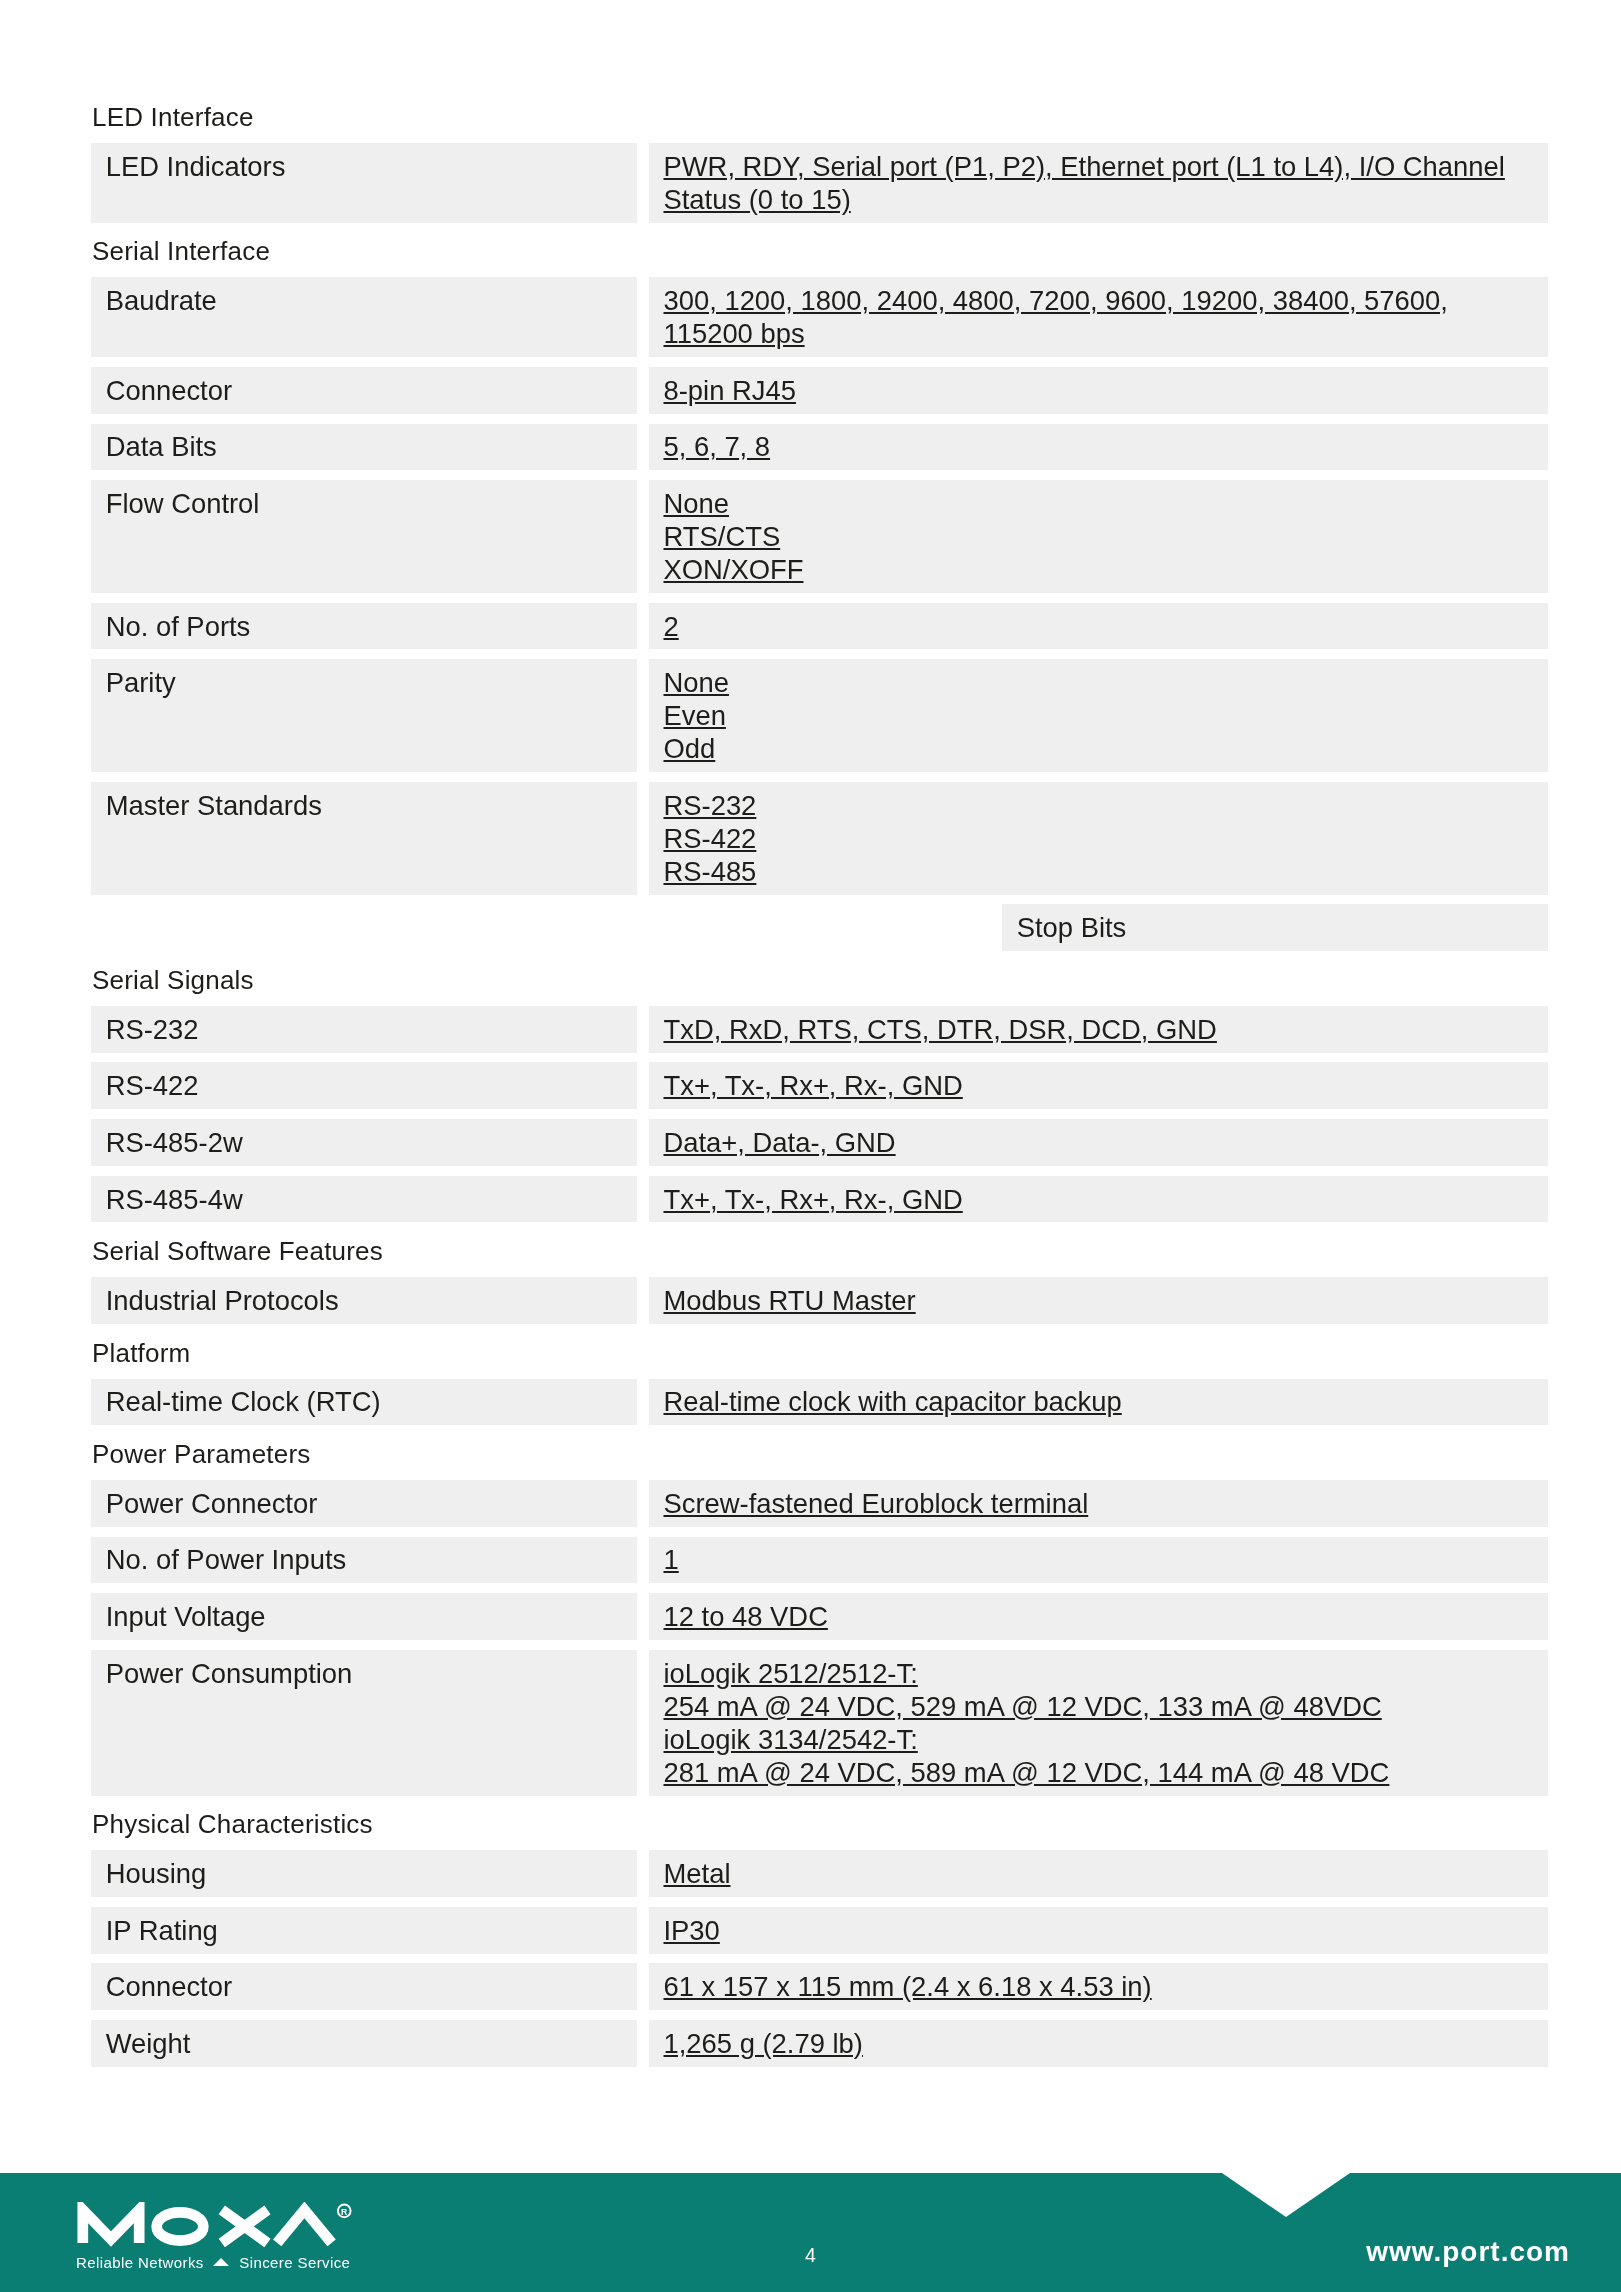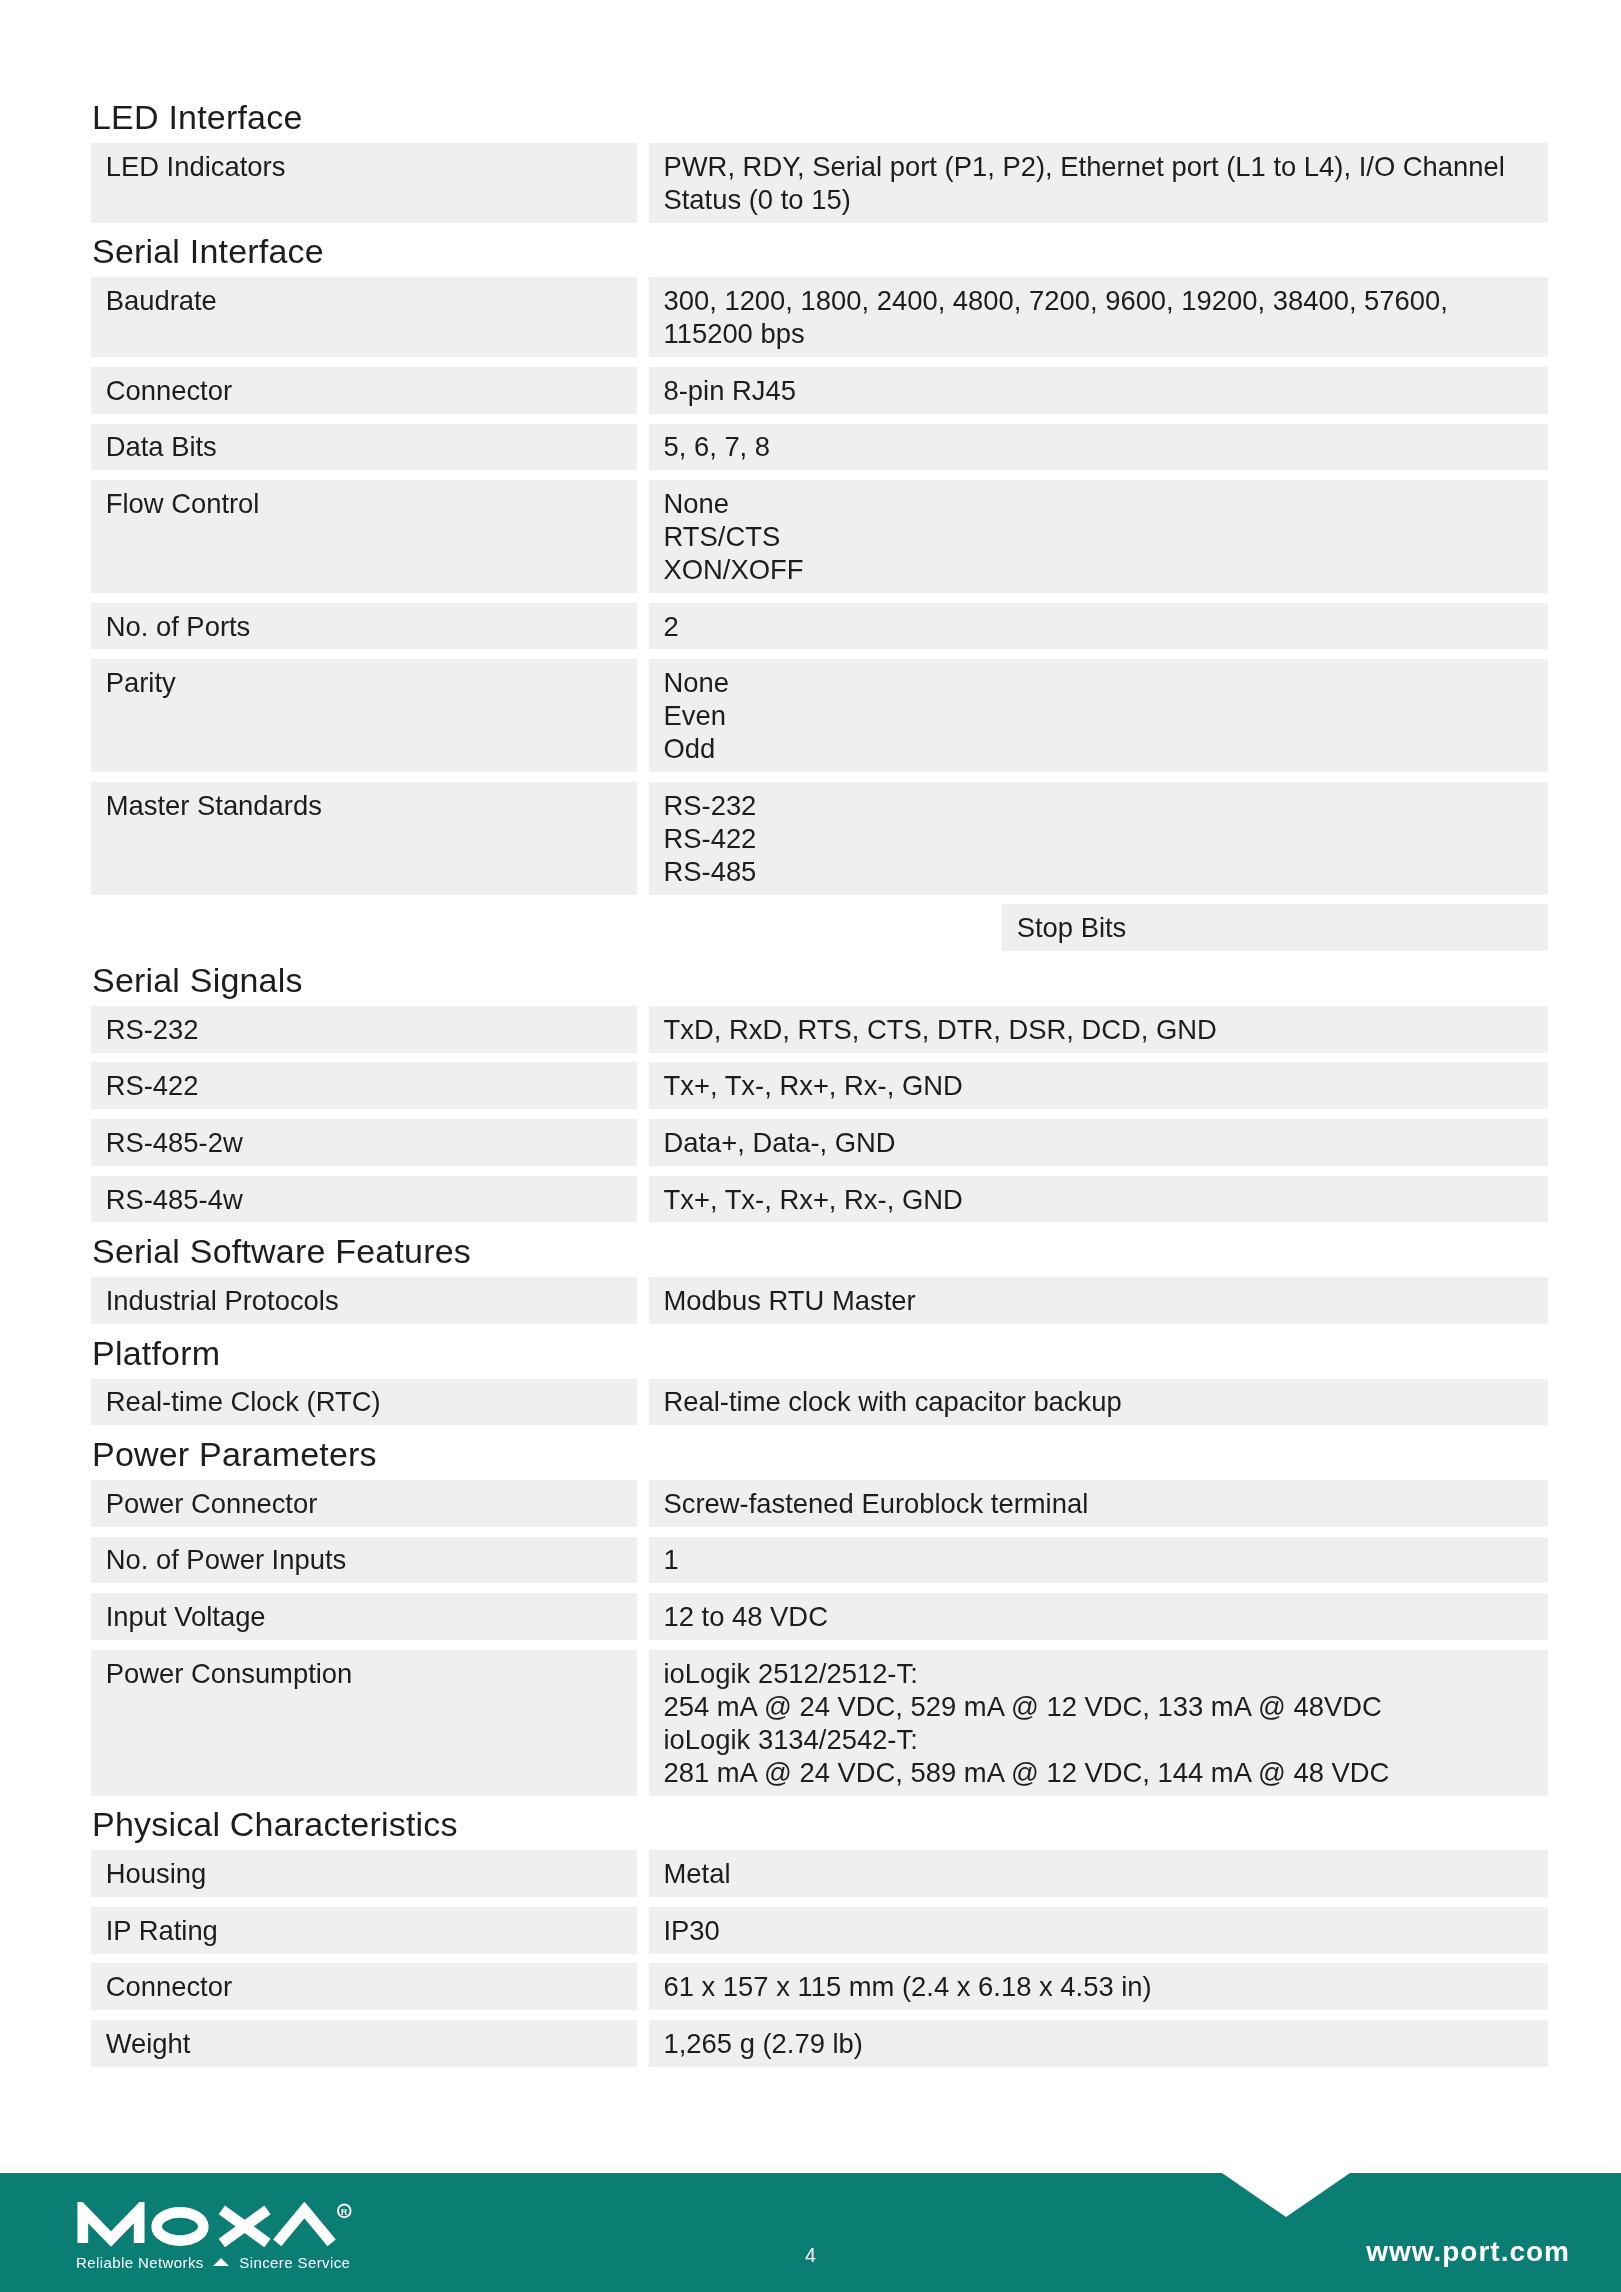--- a/index.html
+++ b/index.html
@@ -3,31 +3,31 @@
 <meta charset="utf-8">
 <style>
   * { margin:0; padding:0; box-sizing:border-box; }
   html,body { background:#ffffff; }
   .page {
     position:relative; width:1621px; height:2293px; background:#ffffff;
     overflow:hidden; font-family:"Liberation Sans", sans-serif; color:#1d1d1b;
   }
   .content { position:absolute; top:98px; left:91px; width:1457px; }
   .section-title {
-    font-size:34px; line-height:39px; font-weight:400; color:#1d1d1b;
+    font-size:26px; line-height:39px; font-weight:400; color:#1d1d1b;
     margin:5.9px 0 5.9px 1px; letter-spacing:0.2px;
   }
   .section-title:first-child { margin-top:0; }
   .spec-row { display:flex; gap:11.8px; margin-bottom:9.8px;justify-content:flex-end; }
   .cell {
     background:var(--row-bg, #efefef);
     padding:6.9px 14.7px; font-size:27.4px; line-height:33px; color:#1d1d1b;
   }
   .label-cell { width:546px; flex:none; }
-  .value-cell { flex:1; }
+  .value-cell { flex:1;text-decoration:underline; }
   .footer {
     position:absolute; left:0; top:2173px; width:1621px; height:120px;
     background:var(--teal, #0b7e74);
   }
   .notch {
     position:absolute; left:1222px; top:0; width:0; height:0;
     border-left:64px solid transparent; border-right:64px solid transparent;
     border-top:44px solid #ffffff;
   }
   .brand { position:absolute; left:76px; top:29px; }

